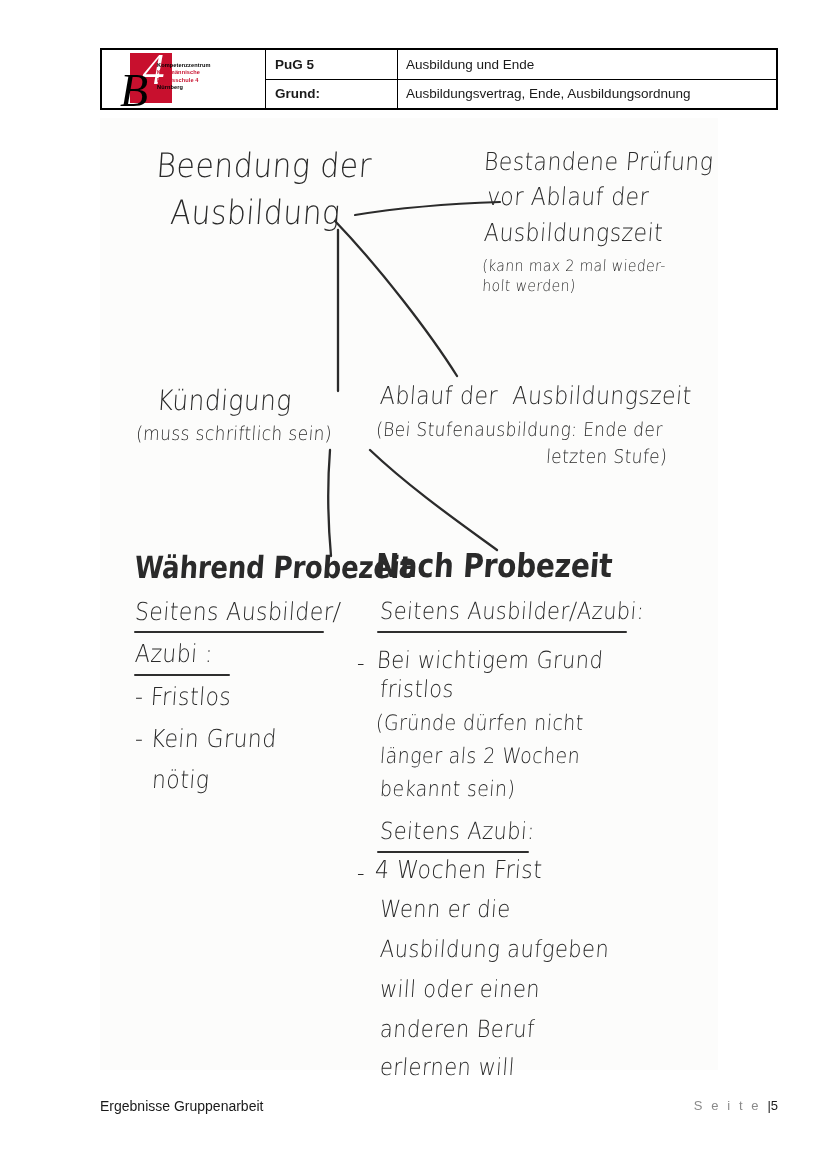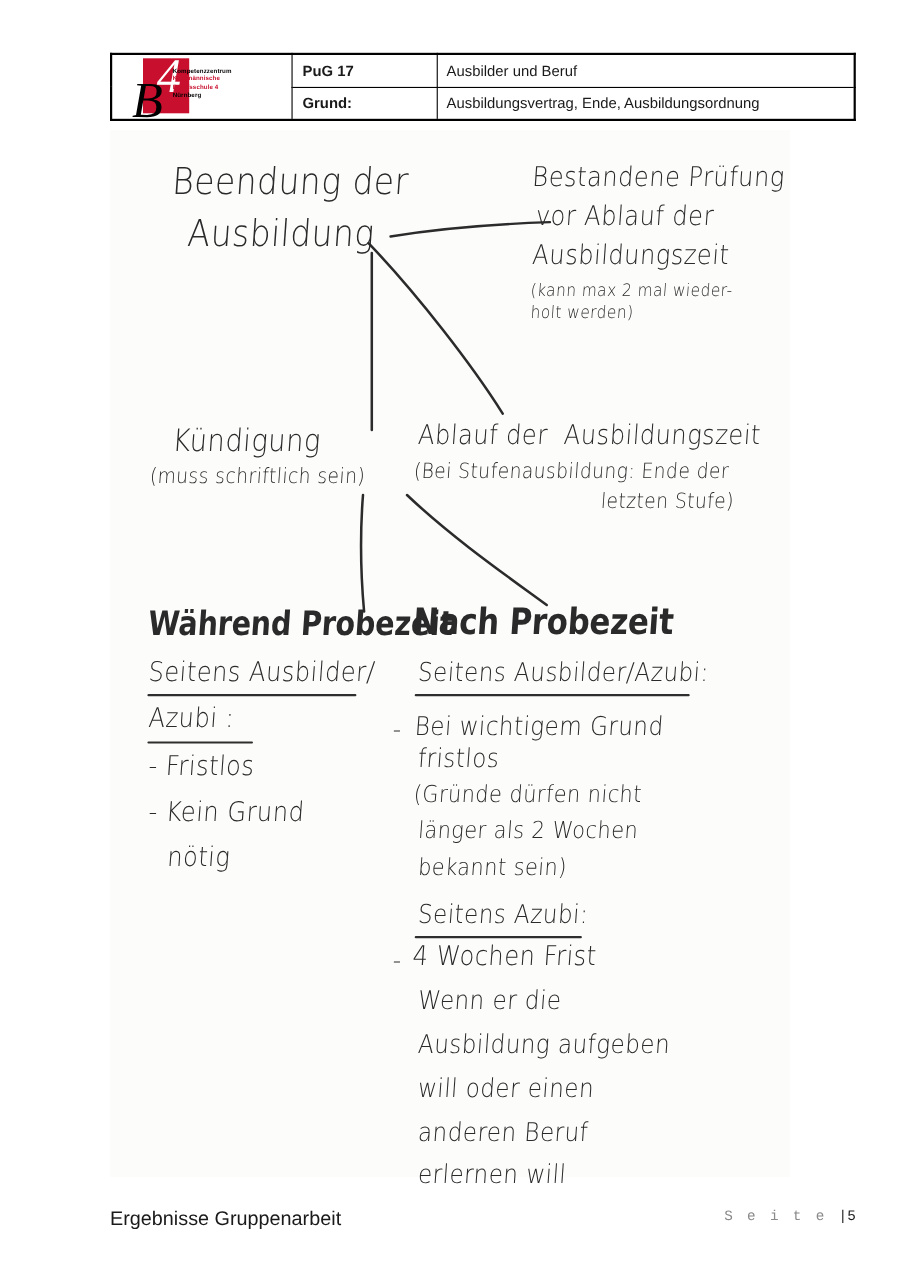--- a/index.html
+++ b/index.html
@@ -156,31 +156,30 @@
     position: absolute;
     left: 100px;
     top: 1098px;
     width: 678px;
     height: 20px;
   }
   .footer-left {
     position: absolute;
     left: 0;
     top: 0;
-    font-size: 18px;
+    font-size: 14px;
     color: #1a1a1a;
   }
   .footer-right {
     position: absolute;
     right: 0;
     top: 0;
     font-size: 13px;
     color: #8a8a8a;
     letter-spacing: 2.6px;
-    font-family: Liberation Mono, monospace;
   }
   .footer-right .pg {
     color: #1a1a1a;
     letter-spacing: 0;
     font-weight: 400;
   }
 </style>
 </head>
 <body>
 
@@ -193,22 +192,22 @@
         <div class="logo-four">4</div>
         <div class="logo-b">B</div>
         <div class="logo-lines">
           <span class="l-blk">Kompetenzzentrum</span>
           <span class="l-red">Kaufmännische</span>
           <span class="l-red">Berufsschule 4</span>
           <span class="l-blk">Nürnberg</span>
         </div>
       </div>
     </td>
-    <td class="cell-key">PuG 17</td>
-    <td class="cell-val">Ausbilder und Beruf</td>
+    <td class="cell-key">PuG 5</td>
+    <td class="cell-val">Ausbildung und Ende</td>
   </tr>
   <tr>
     <td class="cell-key">Grund:</td>
     <td class="cell-val">Ausbildungsvertrag, Ende, Ausbildungsordnung</td>
   </tr>
 </tbody>
   </table>
 
 <div class="scan">
 

